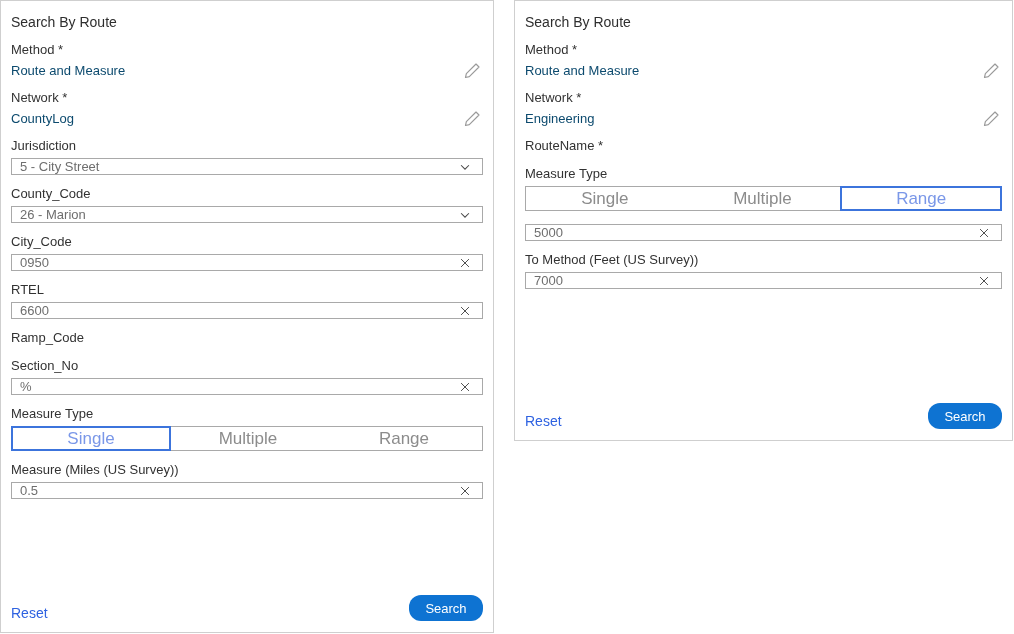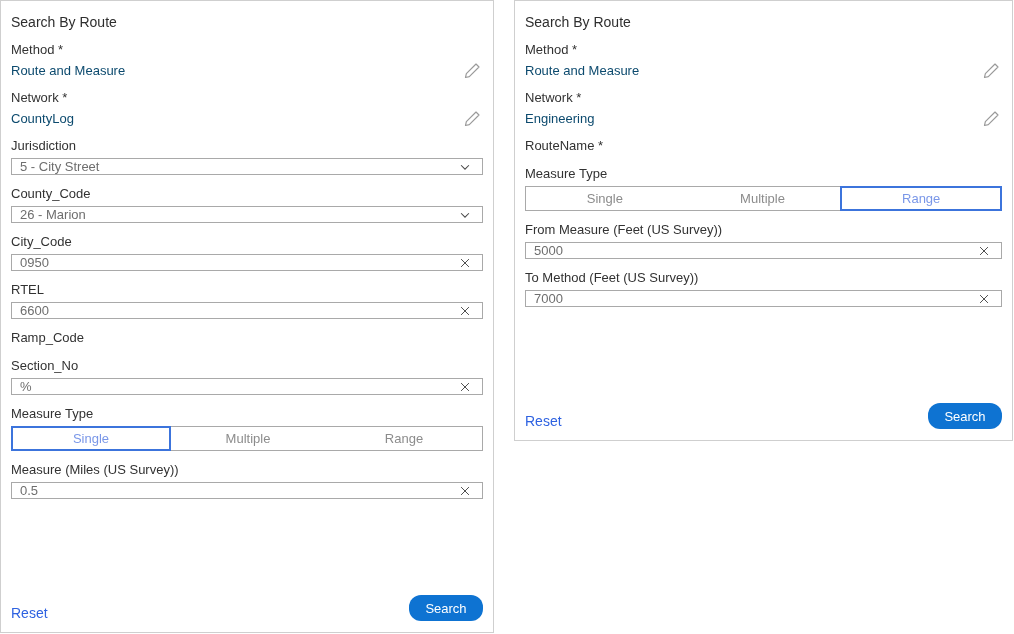--- a/index.html
+++ b/index.html
@@ -86,21 +86,21 @@
     height: 25px;
     border: 1px solid #a9a9a9;
     display: flex;
     background: #ffffff;
   }
   .seg {
     flex: 1;
     border: none;
     background: transparent;
     font-family: "Liberation Sans", sans-serif;
-    font-size: 13px;
+    font-size: 17px;
     color: #8c8c8c;
     cursor: pointer;
     padding: 0;
     line-height: 23px;
   }
   .seg.selected {
     border: 2px solid #3c74dc;
     color: #7a97e8;
     background: #ffffff;
     margin: -1px;
@@ -288,21 +288,20 @@
   <div class="field">
     <div class="label">Measure Type</div>
     <div class="segmented">
       <button class="seg">Single</button>
       <button class="seg">Multiple</button>
       <button class="seg selected">Range</button>
     </div>
   </div>
 
   <div class="field">
-    <div class="label">From Measure (Feet (US Survey))</div>
     <div class="control-wrap">
       <input class="text-input" value="5000" style="">
       <span class="trailing-icon">
         <svg width="14" height="14" viewBox="0 0 16 16">
             <path d="M3.5 3.5l9 9M12.5 3.5l-9 9" stroke="#4a4a4a" stroke-width="1.1"></path>
           </svg>
       </span>
     </div>
   </div>
 

